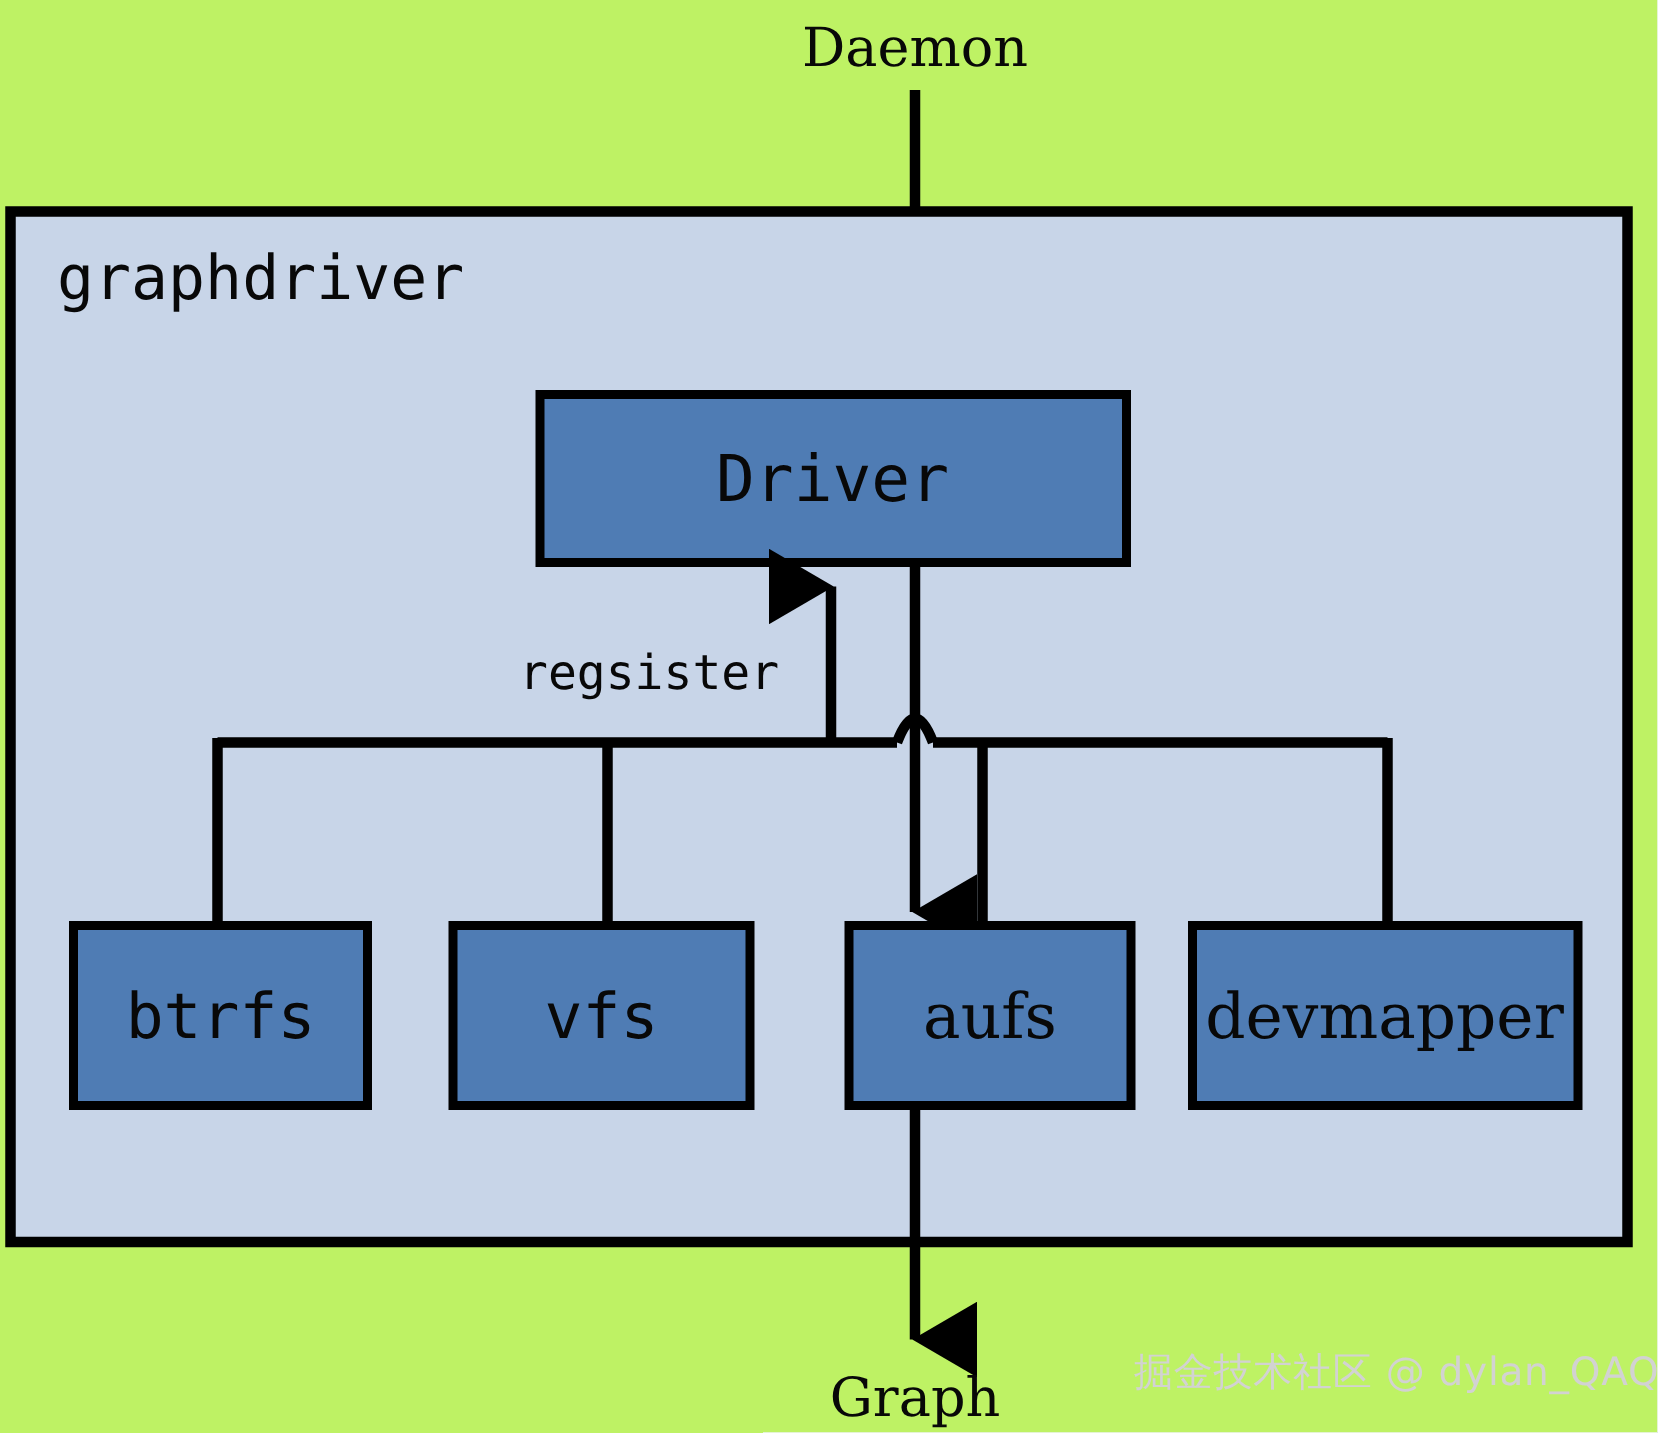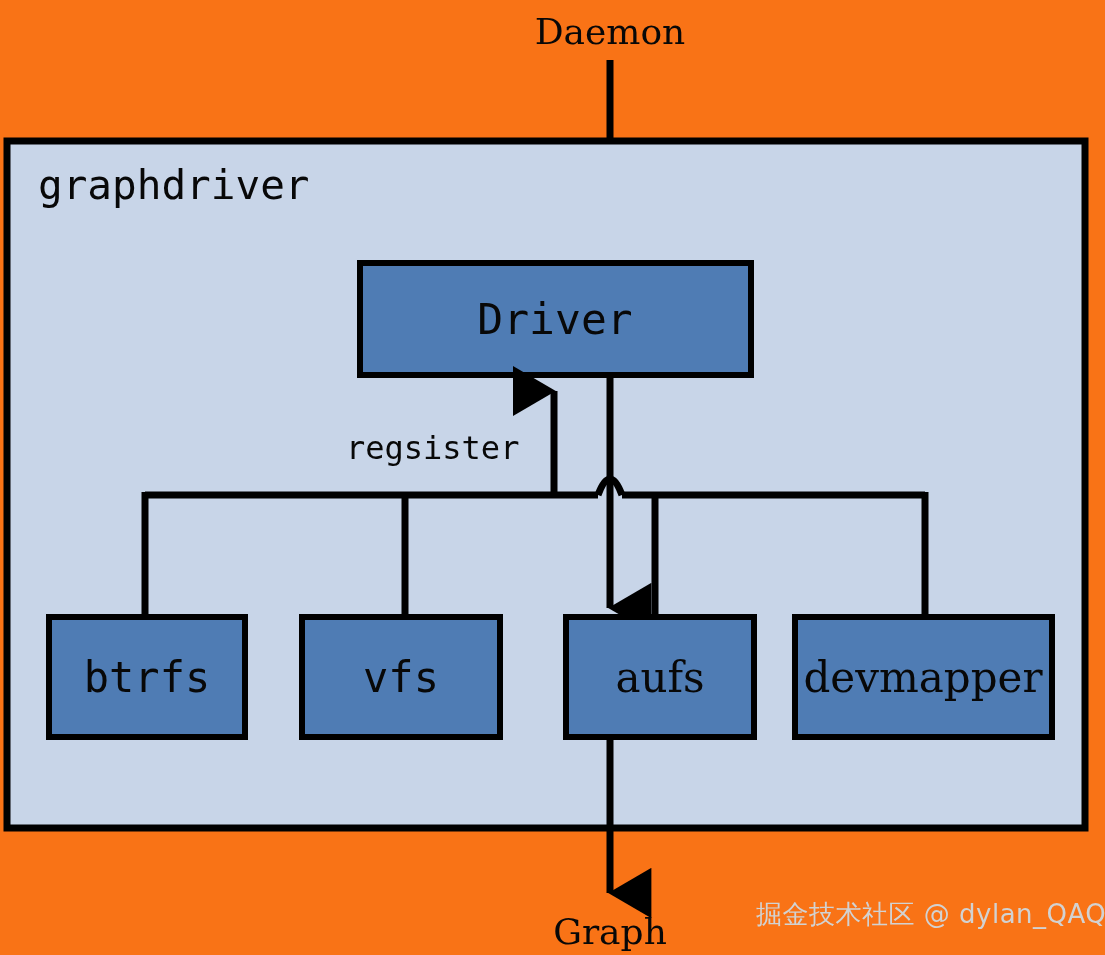--- a/index.html
+++ b/index.html
@@ -10,21 +10,21 @@
   body {
     width: 1105px;
     height: 955px;
     font-family: "DejaVu Serif", serif;
     overflow: hidden;
   }
   #stage {
     position: relative;
     width: 1105px;
     height: 955px;
-    background: #f97316;
+    background: #bef264;
   }
   svg#diagram {
     display: block;
     width: 1105px;
     height: 955px;
   }
   .mono-label {
     font-family: "DejaVu Sans Mono", monospace;
     fill: #080808;
   }

